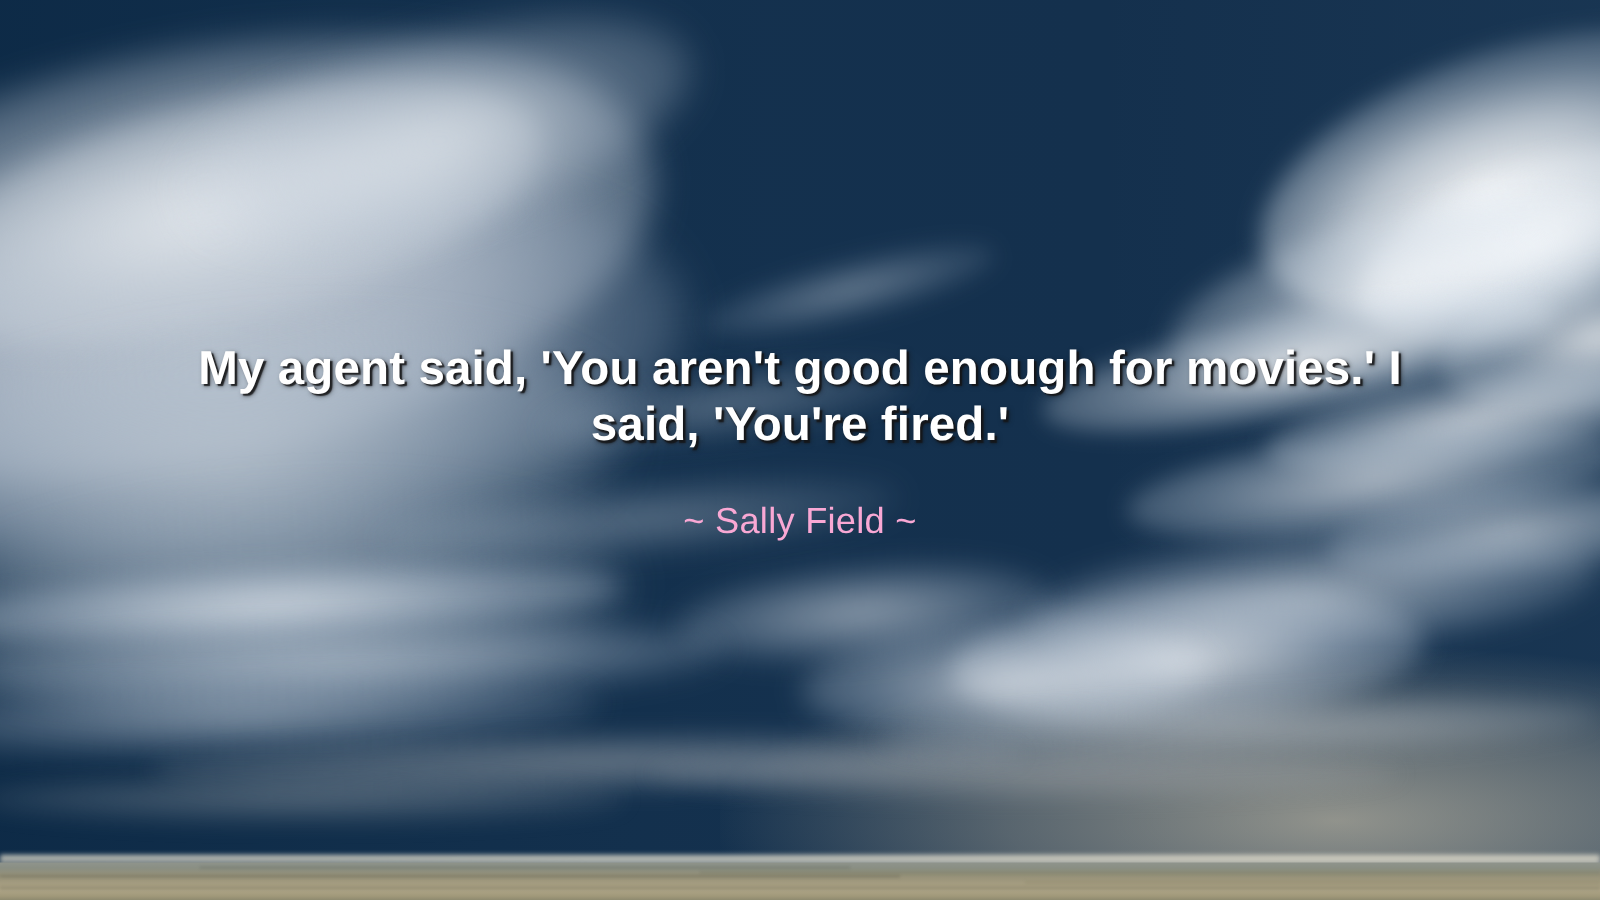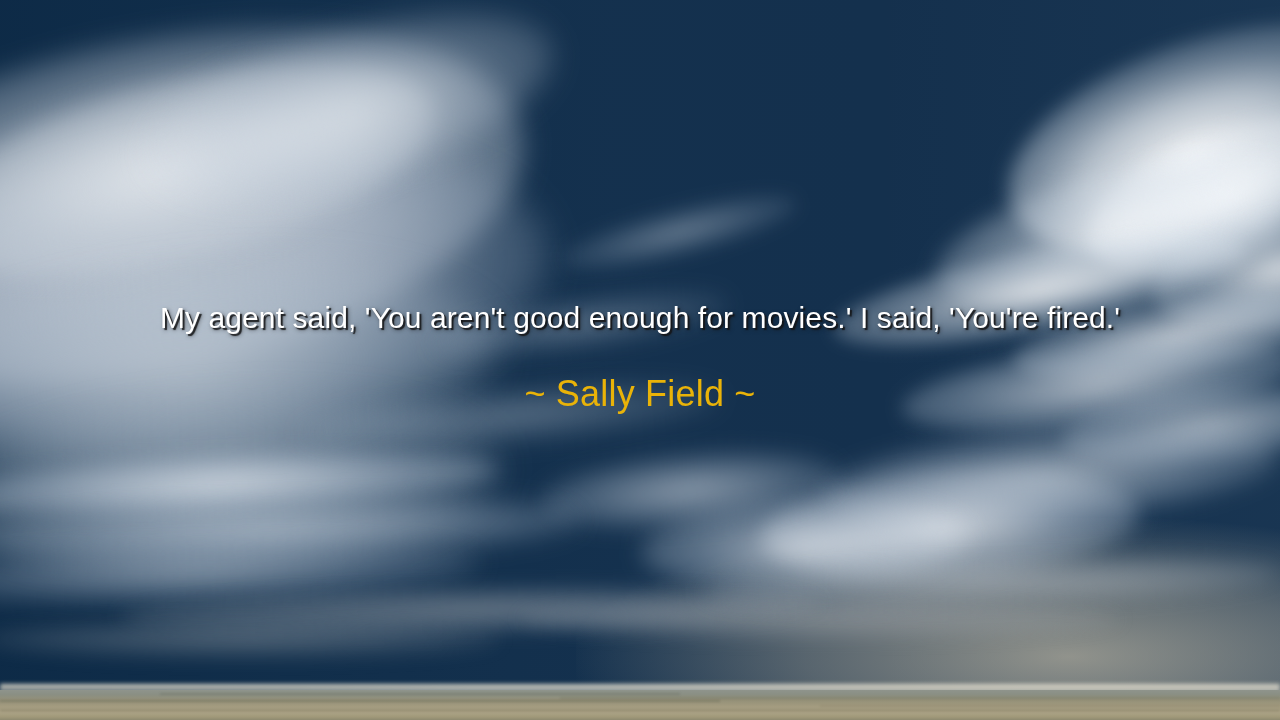--- a/index.html
+++ b/index.html
@@ -393,35 +393,35 @@
     display:flex;
     flex-direction:column;
     align-items:center;
     justify-content:center;
   }
 
   .quote {
     width:1060px;
     text-align:center;
     color:#ffffff;
-    font-size:30px;
+    font-size:38px;
     line-height:45px;
-    font-weight:400;
+    font-weight:700;
     letter-spacing:0.1px;
     text-shadow:
       2px 2px 1px rgba(20,20,22,0.88),
       2px 2px 4px rgba(20,20,22,0.55);
     margin-top:-10px;
   }
 
   .attribution {
     margin-top:33px;
     text-align:left;
-    color:#eab308;
-    font-size:36px;
+    color:#f9a8d4;
+    font-size:29px;
     line-height:42px;
     font-weight:400;
     letter-spacing:0.2px;
   }
 </style>
 </head>
 <body>
 
 <div id="stage">
 

